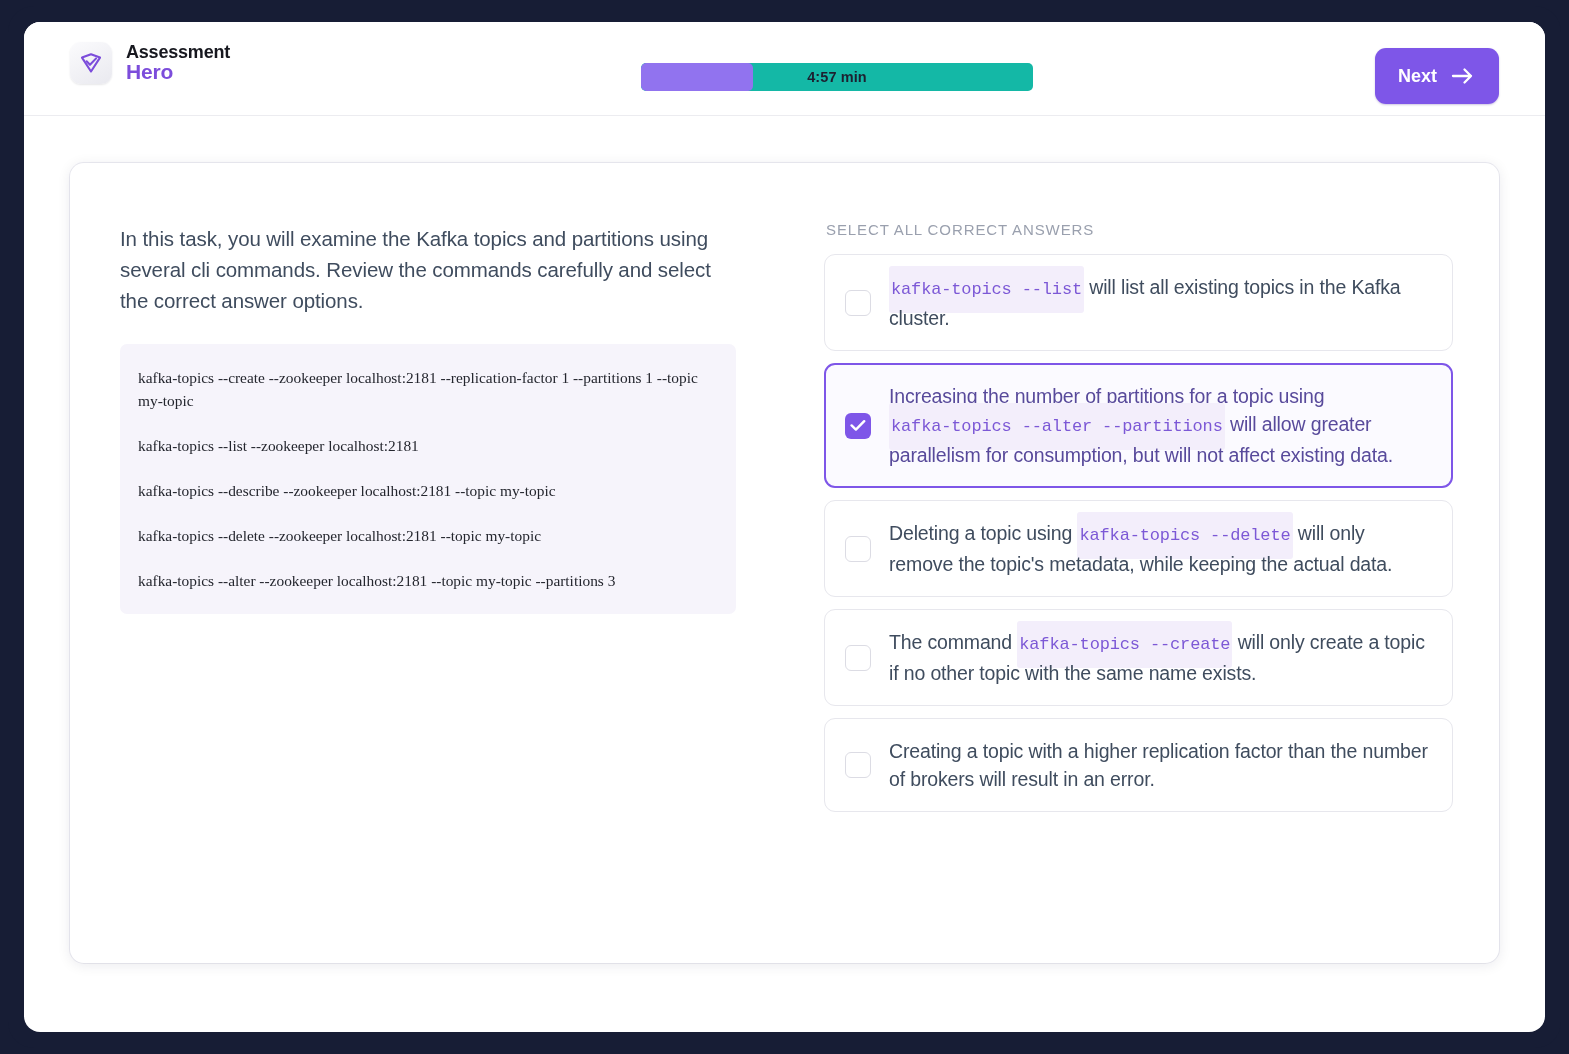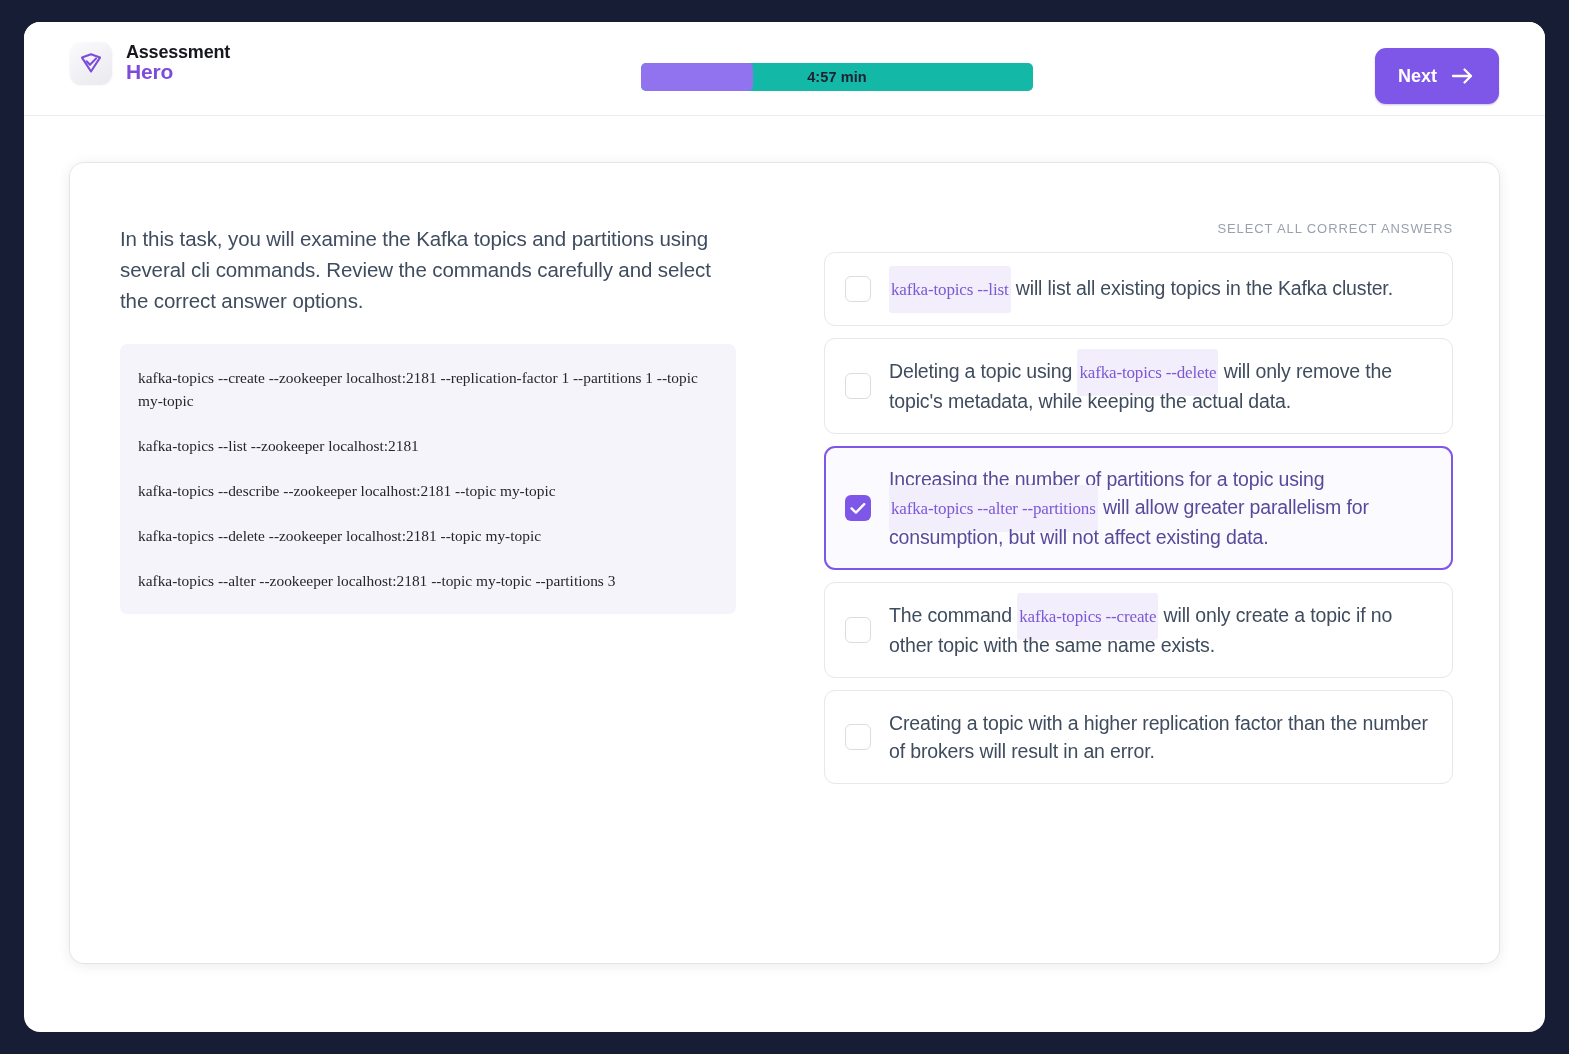--- a/index.html
+++ b/index.html
@@ -132,26 +132,25 @@
     font-family: Liberation Serif, serif;
     font-size: 15.4px;
     line-height: 23px;
     color: #24262e;
   }
   .code-line { margin: 0 0 22px 0; white-space: pre-wrap; word-break: break-word; }
   .code-line:last-child { margin-bottom: 0; }
 
   
   .answers-heading {
-    font-size: 13px;
+    font-size: 15px;
     letter-spacing: .9px;
     color: #9aa0ae;
     font-weight: 400;
     margin: 0 0 16px 2px;
-    text-align: right;
   }
   .option {
     display: flex;
     align-items: center;
     gap: 18px;
     border: 1px solid #e7e7ed;
     border-radius: 11px;
     padding: 18px 22px 18px 20px;
     margin-bottom: 12px;
     background: #ffffff;
@@ -176,21 +175,21 @@
     display: flex; align-items: center; justify-content: center;
   }
   .option-text {
     font-size: 19.5px;
     line-height: 28px;
     color: #3f4c5e;
     letter-spacing: -.15px;
   }
   .option.selected .option-text { color: #584a9b; }
   .option-text code {
-    font-family: Liberation Serif, serif;
+    font-family: Liberation Mono, monospace;
     font-size: 17px;
     color: #7c58d6;
     background: #f3eefb;
     border-radius: 3px;
     padding: 14px 2px;
     white-space: nowrap;
   }
 </style>
 </head>
 <body>
@@ -241,34 +240,34 @@
           </div>
       </div>
 
       <div class="col-right">
         <div class="answers-heading">SELECT ALL CORRECT ANSWERS</div>
         <div class="options-list">
             <div class="option">
               <div class="checkbox"></div>
               <div class="option-text"><code>kafka-topics --list</code><span> will list all existing topics in the Kafka cluster.</span></div>
             </div>
-            <div class="option">
-              <div class="checkbox"></div>
-              <div class="option-text"><span>Deleting a topic using </span><code>kafka-topics --delete</code><span> will only remove the topic's metadata, while keeping the actual data.</span></div>
-            </div>
             <div class="option selected">
               <div class="checkbox">
                 <svg width="16" height="13" viewBox="0 0 16 13" aria-hidden="true">
                   <path d="M1.6 6.4 L5.9 10.6 L14.2 2.2" fill="none" stroke="#ffffff" stroke-width="2.4" stroke-linecap="round" stroke-linejoin="round"></path>
                 </svg>
               </div>
               <div class="option-text"><span>Increasing the number of partitions for a topic using </span><code>kafka-topics --alter --partitions</code><span> will allow greater parallelism for consumption, but will not affect existing data.</span></div>
             </div>
             <div class="option">
               <div class="checkbox"></div>
+              <div class="option-text"><span>Deleting a topic using </span><code>kafka-topics --delete</code><span> will only remove the topic's metadata, while keeping the actual data.</span></div>
+            </div>
+            <div class="option">
+              <div class="checkbox"></div>
               <div class="option-text"><span>The command </span><code>kafka-topics --create</code><span> will only create a topic if no other topic with the same name exists.</span></div>
             </div>
             <div class="option">
               <div class="checkbox"></div>
               <div class="option-text"><span>Creating a topic with a higher replication factor than the number of brokers will result in an error.</span></div>
             </div>
           </div>
       </div>
 
     </div>

